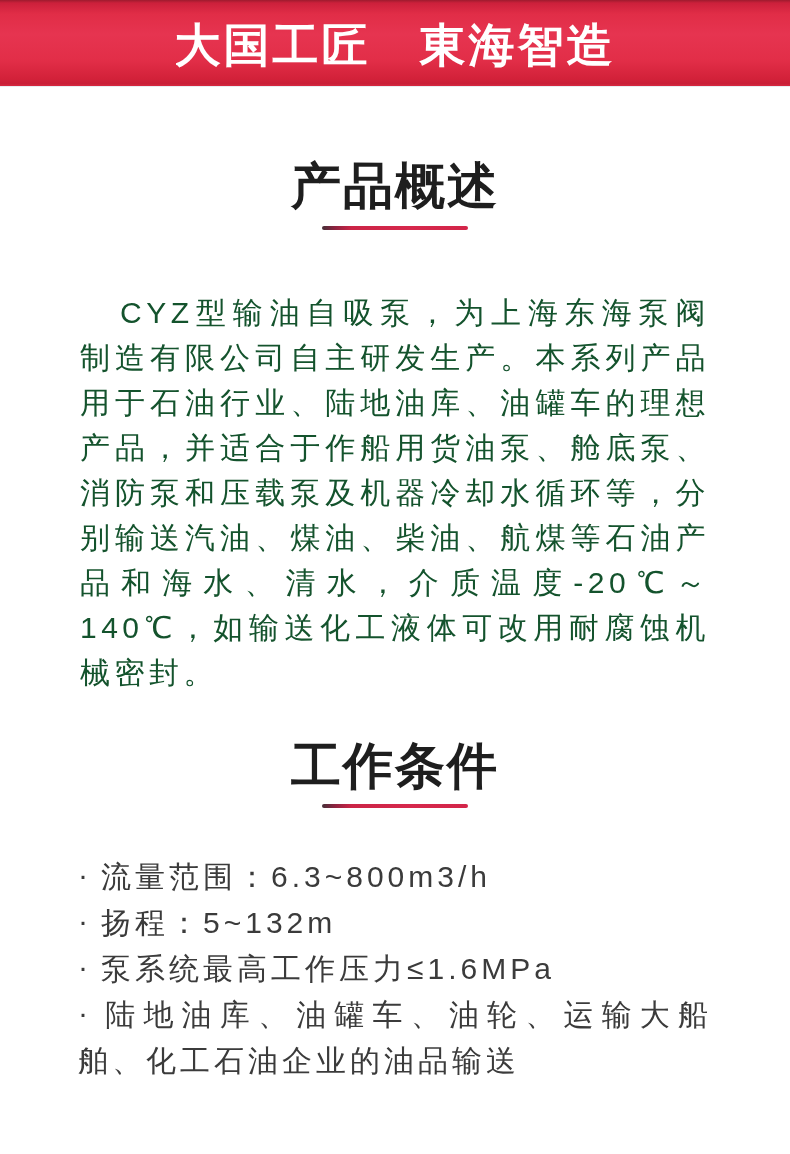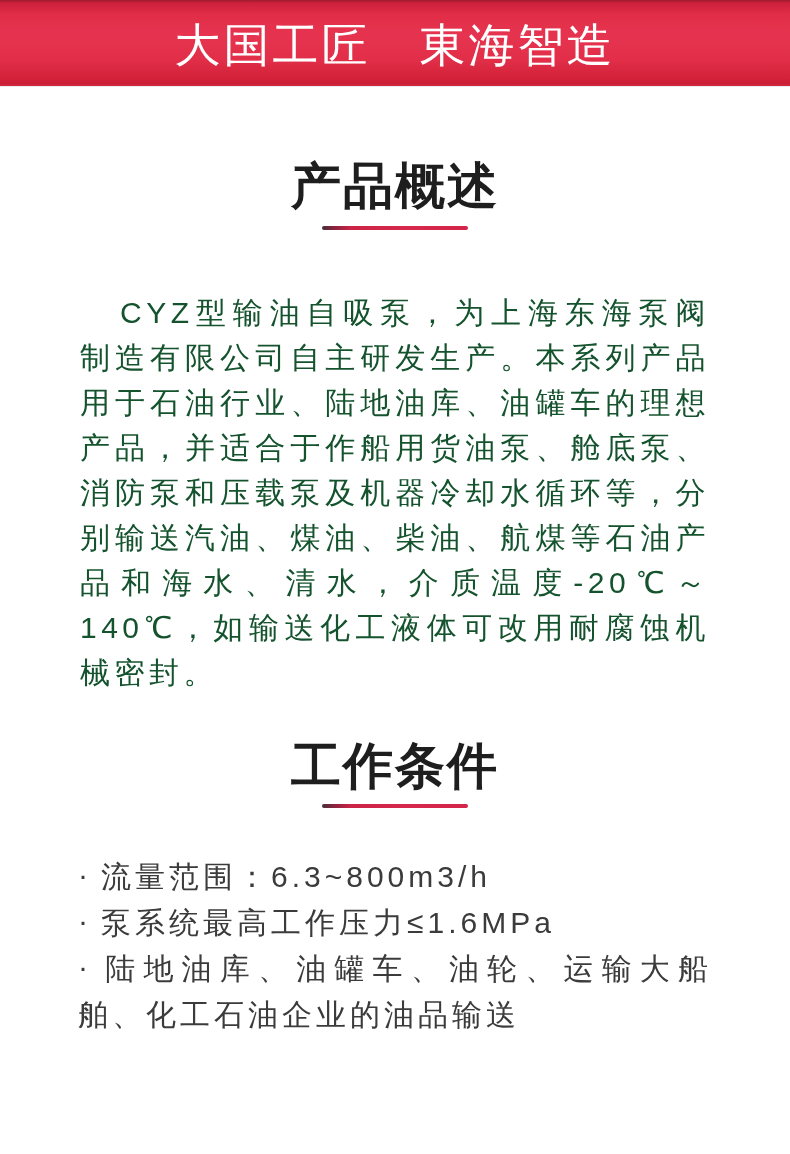--- a/index.html
+++ b/index.html
@@ -25,21 +25,21 @@
       #c91e37 97%, #d5283f 100%);
     box-shadow: 0 1px 0 #e8ecf2;
     display: flex;
     align-items: center;
     justify-content: center;
   }
   .banner-title {
     margin: 0;
     padding-top: 6px;
     font-size: 46px;
-    font-weight: normal;
+    font-weight: bold;
     letter-spacing: 3px;
     color: #ffffff;
     white-space: nowrap;
   }
 
   
   .section-title {
     margin: 0;
     text-align: center;
     font-size: 50px;
@@ -102,20 +102,23 @@
   <p class="para">CYZ型输油自吸泵，为上海东海泵阀制造有限公司自主研发生产。本系列产品用于石油行业、陆地油库、油罐车的理想产品，并适合于作船用货油泵、舱底泵、消防泵和压载泵及机器冷却水循环等，分别输送汽油、煤油、柴油、航煤等石油产品和海水、清水，介质温度-20℃～140℃，如输送化工液体可改用耐腐蚀机械密封。</p>
 
   <h2 class="section-title title-conditions">工作条件</h2>
   <div class="title-underline underline-conditions"></div>
 
   <div class="worklist">
     <div class="worklist-item">
       <span class="bullet">·</span><span>流量范围：6.3~800m3/h</span>
     </div>
     <div class="worklist-item">
+      <span class="bullet">·</span><span>扬程：5~132m</span>
+    </div>
+    <div class="worklist-item">
       <span class="bullet">·</span><span>泵系统最高工作压力≤1.6MPa</span>
     </div>
     <div class="worklist-item">
       <span class="bullet">·</span><span>陆地油库、油罐车、油轮、运输大船舶、化工石油企业的油品输送</span>
     </div>
   </div>
 
 </div>
 
 </body></html>

